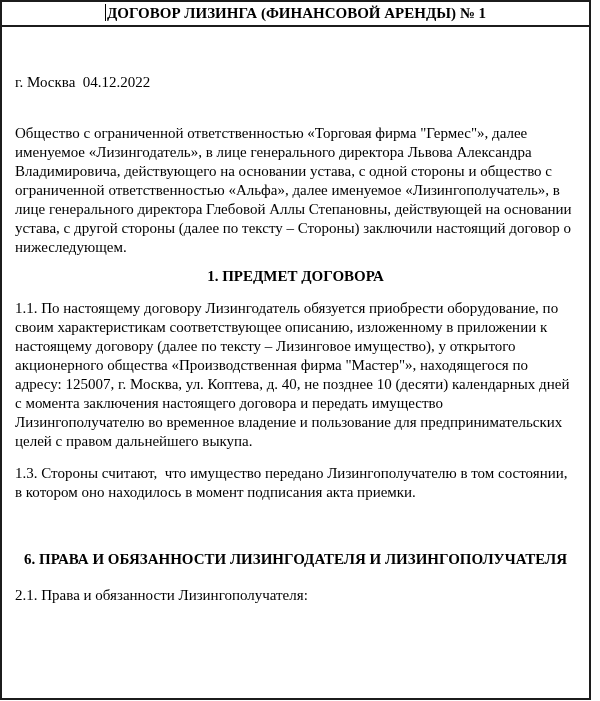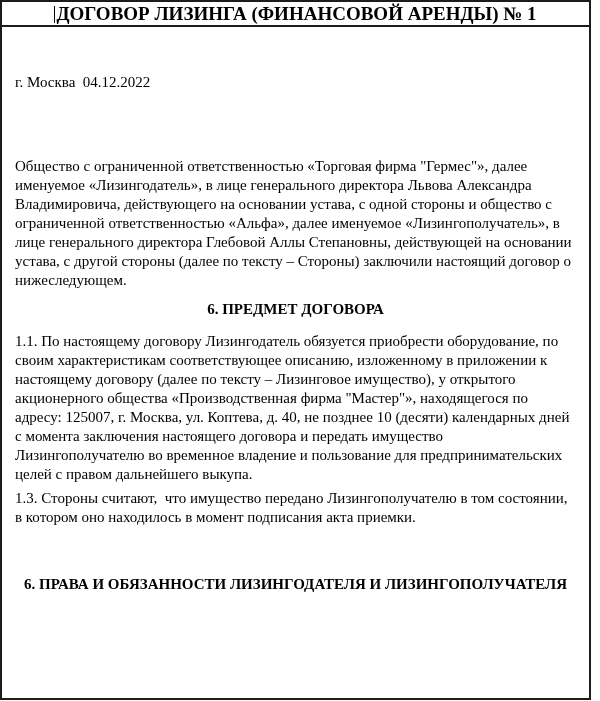--- a/index.html
+++ b/index.html
@@ -20,21 +20,21 @@
     height: 696px;
     border: 2px solid #1c1c1c;
     background: #ffffff;
     box-sizing: content-box;
   }
   .title-row {
     height: 23px;
     border-bottom: 2px solid #1c1c1c;
     text-align: center;
     font-weight: bold;
-    font-size: 19px;
+    font-size: 15px;
     line-height: 23px;
     white-space: nowrap;
   }
   .caret {
     display: inline-block;
     width: 1px;
     height: 17px;
     background: #000000;
     vertical-align: -3px;
     margin-right: 1px;
@@ -42,55 +42,56 @@
   .content {
     padding: 0 13px 0 13px;
     font-size: 15px;
     line-height: 19px;
   }
   .para {
     margin: 0;
     white-space: pre-wrap;
   }
   .dateline { margin-top: 46px; }
-  .preamble { margin-top: 65px; }
+  .preamble { margin-top: 32px; }
   .heading {
     margin: 0;
     text-align: center;
     font-size: 15px;
     font-weight: bold;
     line-height: 20px;
     white-space: nowrap;
   }
   .h1 { margin-top: 9px; }
   .c11 { margin-top: 13px; }
   .c12 { margin-top: 13px; }
-  .c13 { margin-top: 5px; }
+  .c13 { margin-top: 13px; }
   .h2 { margin-top: 47px; }
   .c21 { margin-top: 17px; }
 </style>
 </head>
 <body>
 
 <div class="frame">
 
   <div class="title-row">
     <span class="caret"></span><span>ДОГОВОР ЛИЗИНГА (ФИНАНСОВОЙ АРЕНДЫ) № 1</span>
   </div>
 
   <div class="content">
 
     <p class="para dateline">г. Москва  04.12.2022</p>
 
     <p class="para preamble">Общество с ограниченной ответственностью «Торговая фирма "Гермес"», далее именуемое «Лизингодатель», в лице генерального директора Львова Александра Владимировича, действующего на основании устава, с одной стороны и общество с ограниченной ответственностью «Альфа», далее именуемое «Лизингополучатель», в лице генерального директора Глебовой Аллы Степановны, действующей на основании устава, с другой стороны (далее по тексту – Стороны) заключили настоящий договор о нижеследующем.</p>
 
-    <p class="heading h1">6. ПРЕДМЕТ ДОГОВОРА</p>
+    <p class="heading h1">1. ПРЕДМЕТ ДОГОВОРА</p>
 
     <p class="para c11">1.1. По настоящему договору Лизингодатель обязуется приобрести оборудование, по своим характеристикам соответствующее описанию, изложенному в приложении к настоящему договору (далее по тексту – Лизинговое имущество), у открытого акционерного общества «Производственная фирма "Мастер"», находящегося по адресу: 125007, г. Москва, ул. Коптева, д. 40, не позднее 10 (десяти) календарных дней с момента заключения настоящего договора и передать имущество Лизингополучателю во временное владение и пользование для предпринимательских целей с правом дальнейшего выкупа.</p>
 
 
     <p class="para c13">1.3. Стороны считают,  что имущество передано Лизингополучателю в том состоянии,  в котором оно находилось в момент подписания акта приемки.</p>
 
     <p class="heading h2">6. ПРАВА И ОБЯЗАННОСТИ ЛИЗИНГОДАТЕЛЯ И ЛИЗИНГОПОЛУЧАТЕЛЯ</p>
 
+    <p class="para c21">2.1. Права и обязанности Лизингополучателя:</p>
 
   </div>
 </div>
 
 </body></html>

